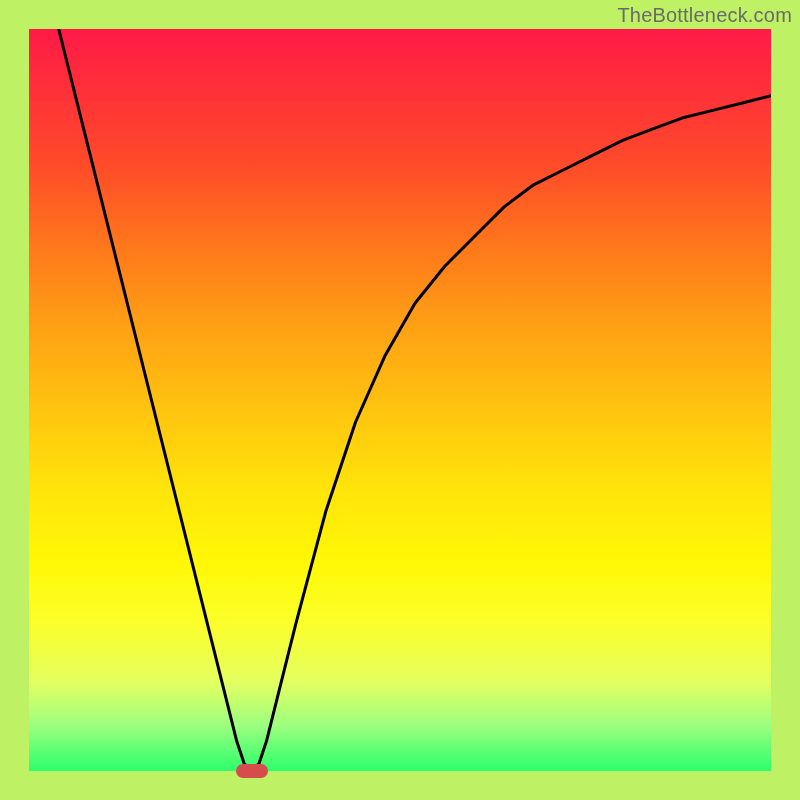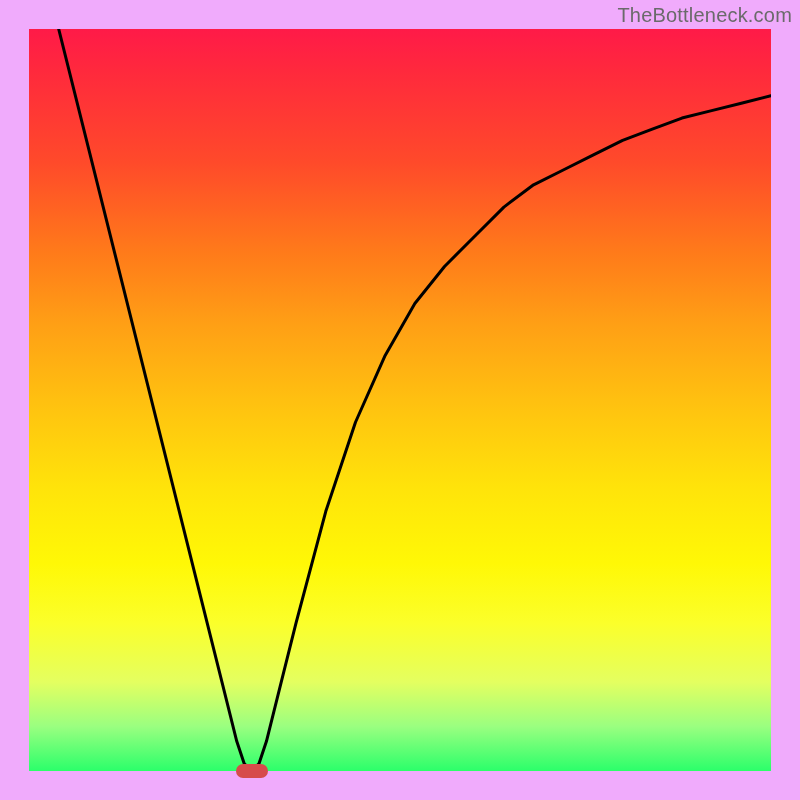--- a/index.html
+++ b/index.html
@@ -8,21 +8,21 @@
     width: 800px;
     height: 800px;
     background: #000;
     overflow: hidden;
     font-family: Arial, Helvetica, sans-serif;
   }
   .outer {
     position: relative;
     width: 800px;
     height: 800px;
-    background: #f0abfc;
+    background: #bef264;
     text-decoration: underline;
   }
   .plot {
     position: absolute;
     left: 29px;
     top: 29px;
     width: 742px;
     height: 742px;
     background: linear-gradient(to bottom,
       #ff1a48 0%,

